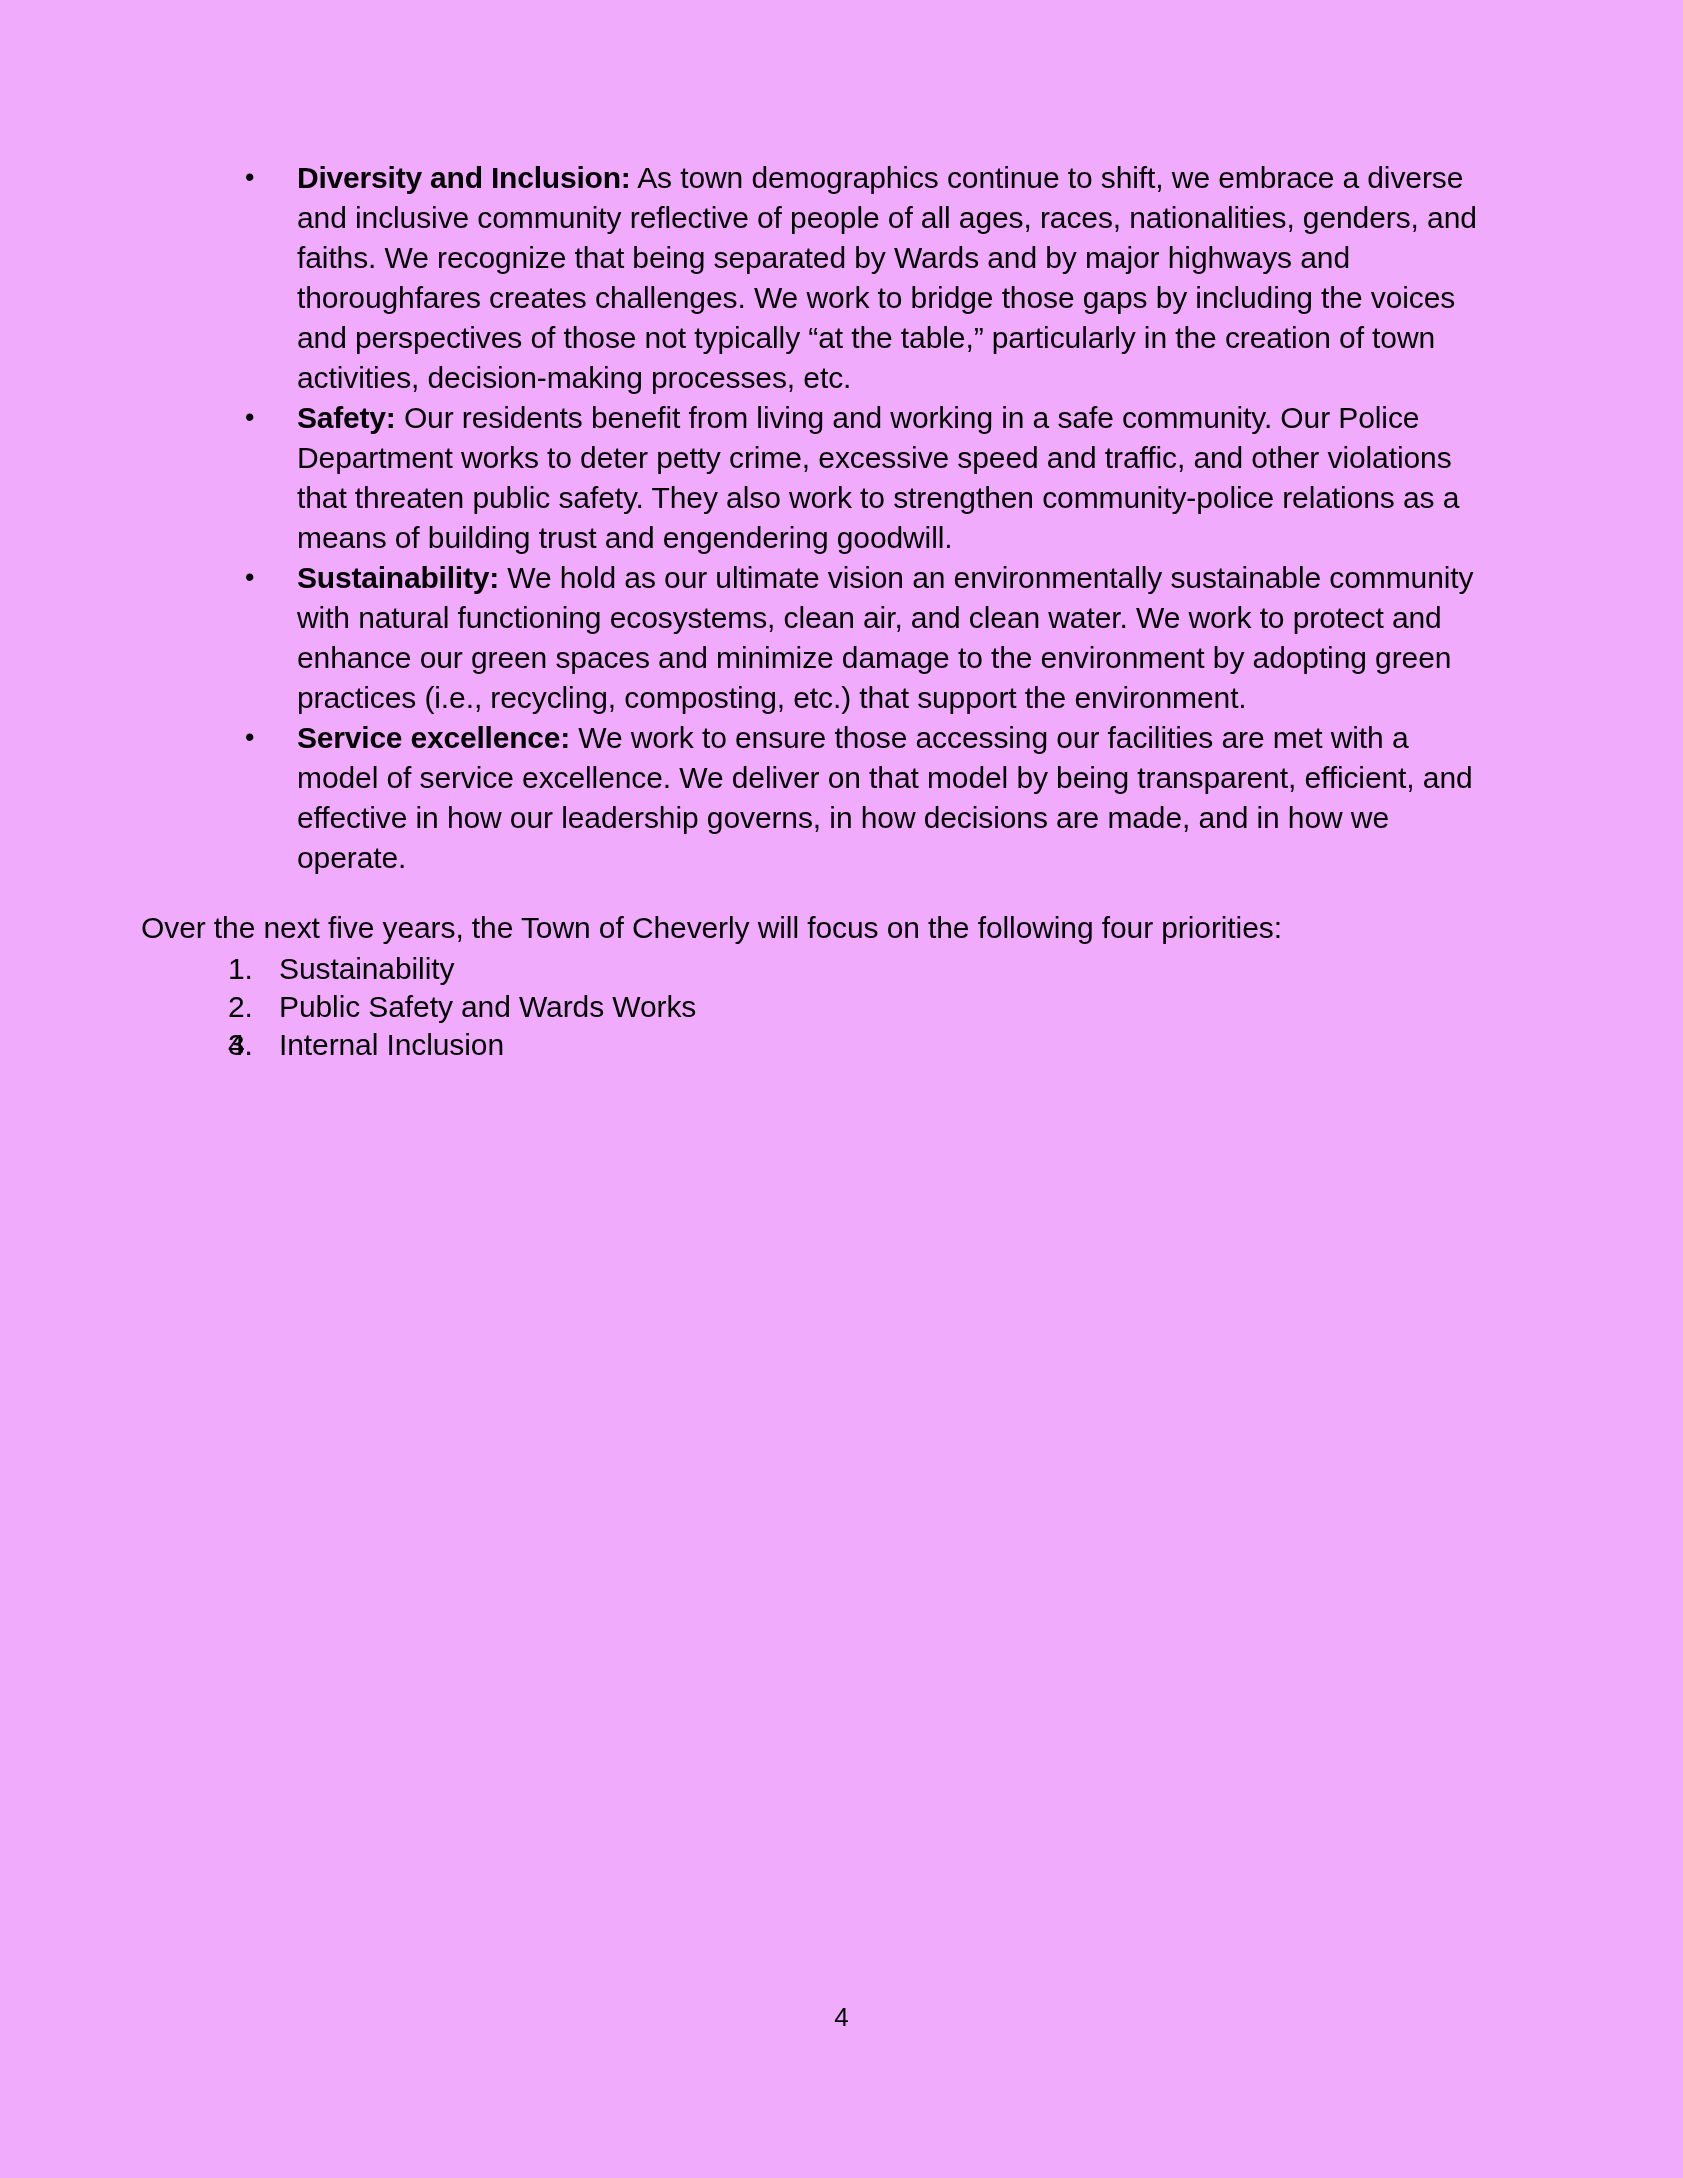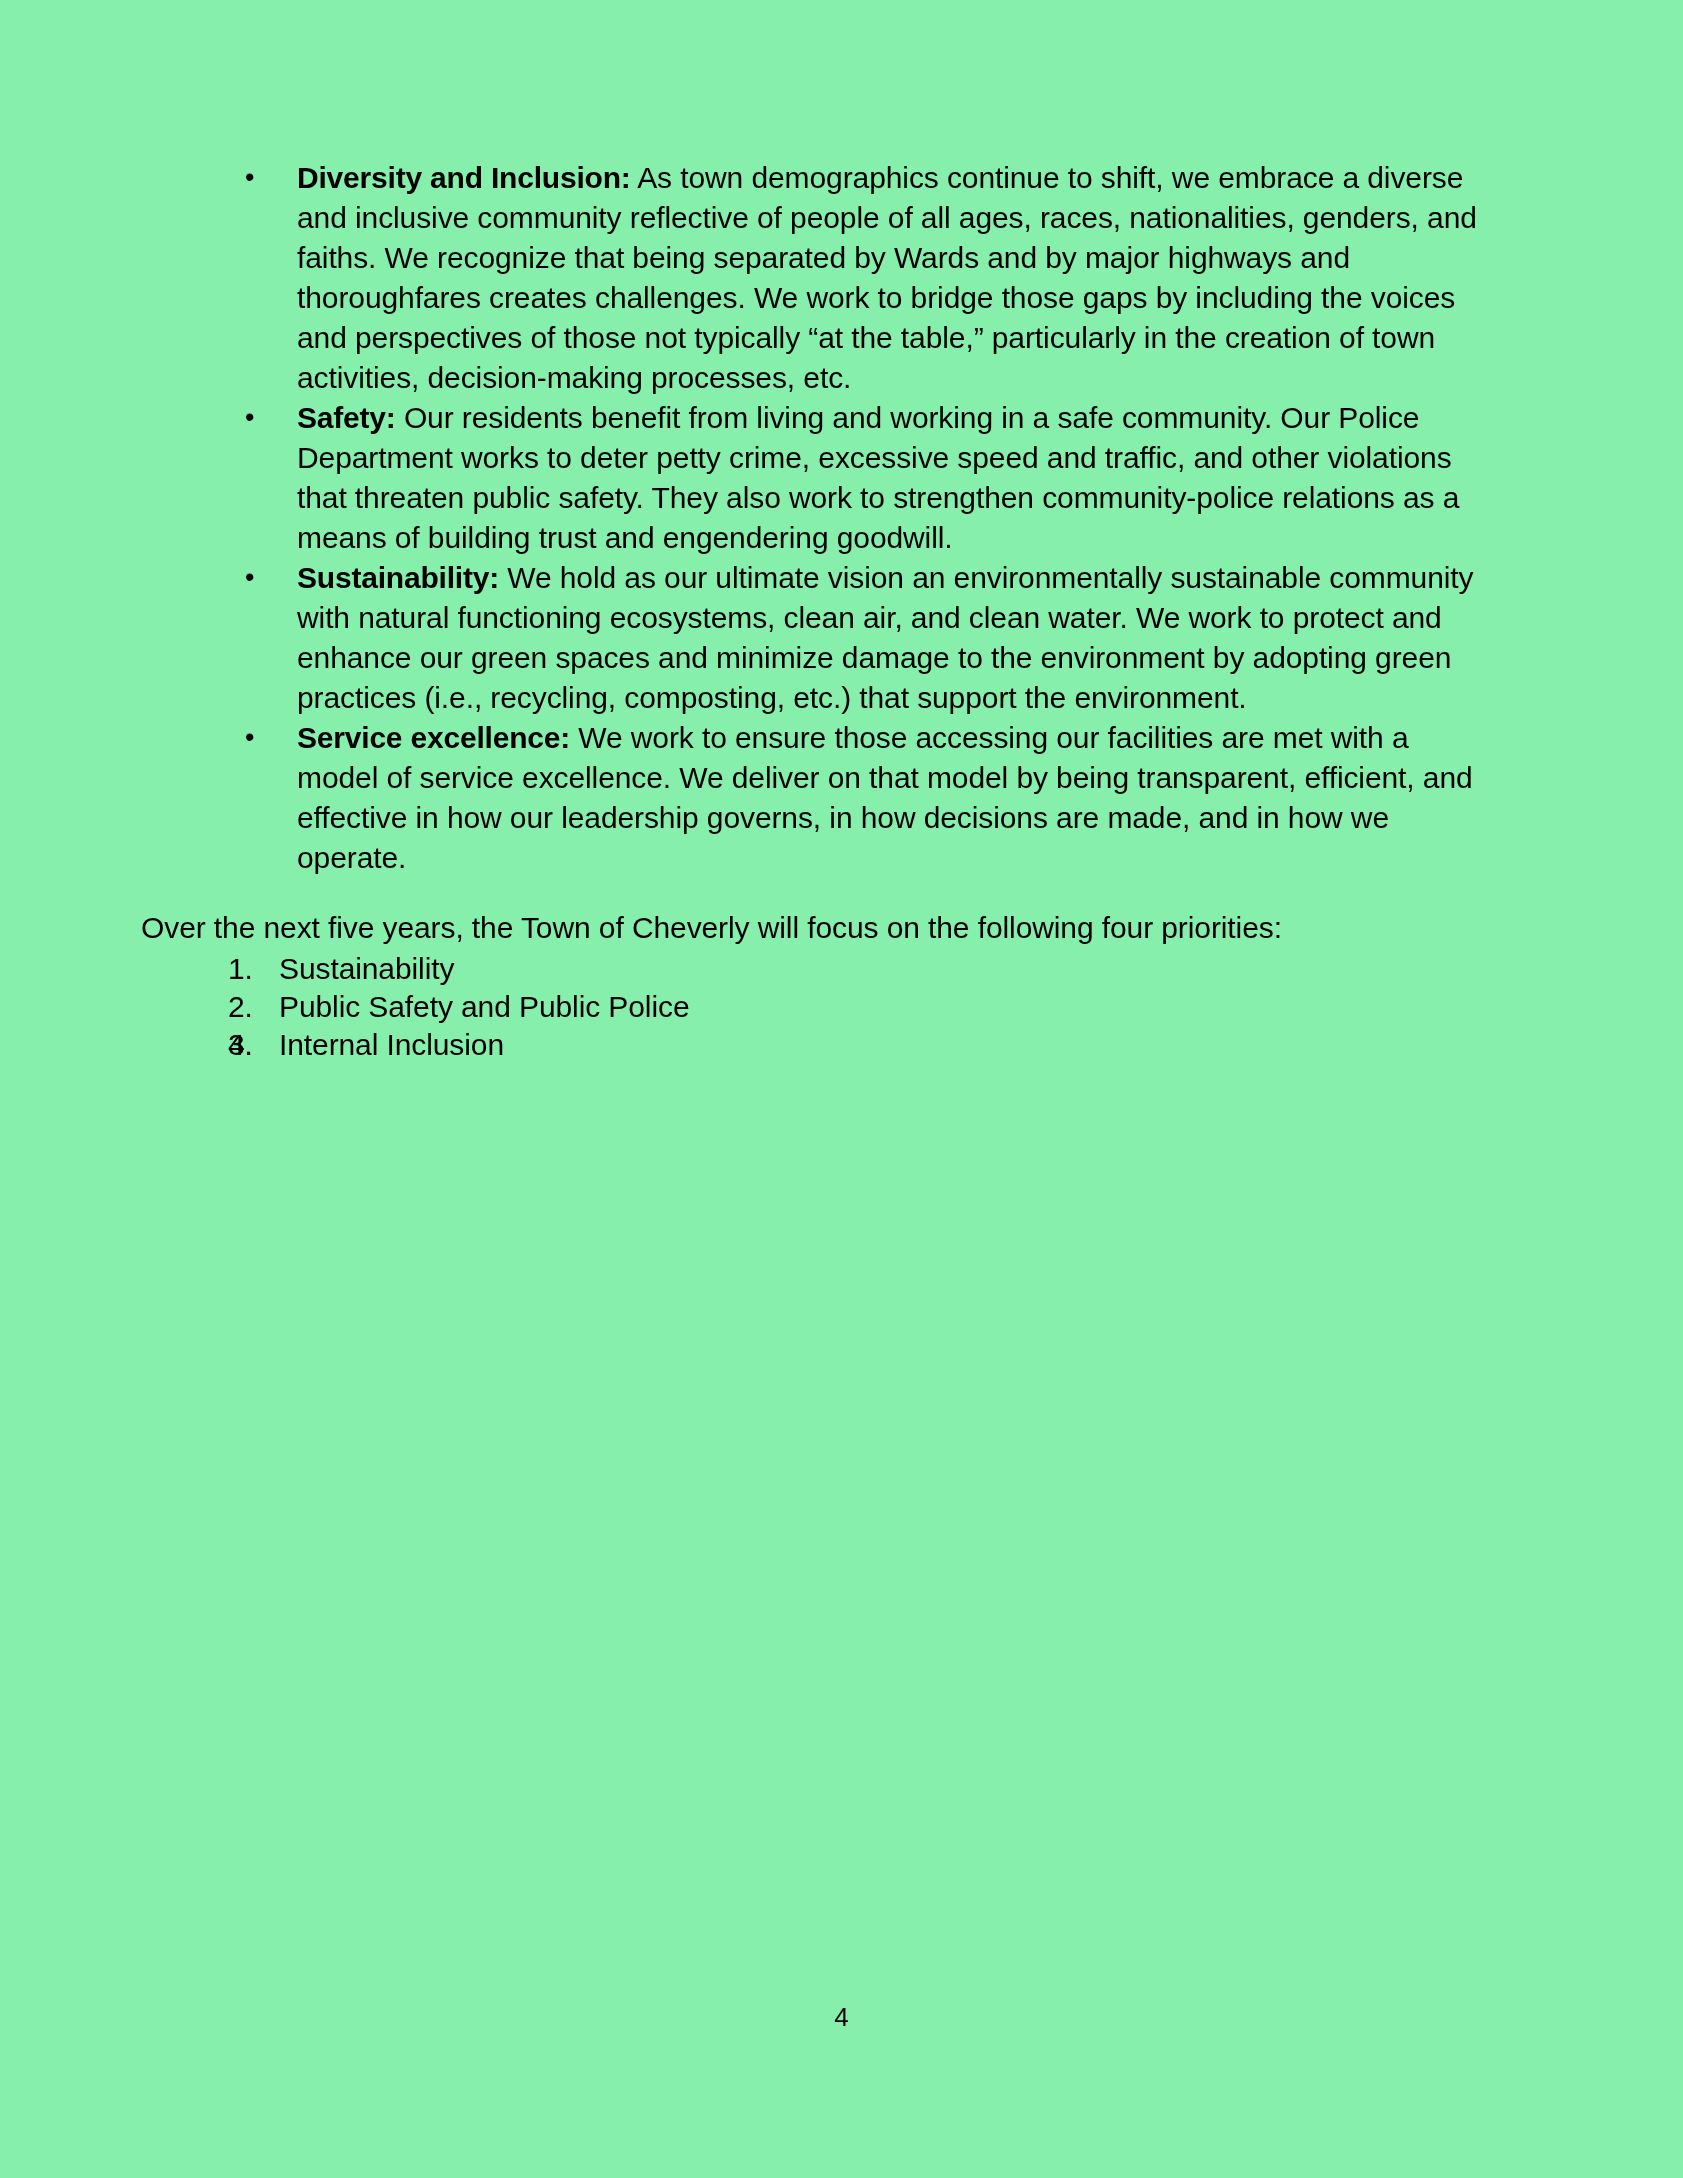--- a/index.html
+++ b/index.html
@@ -4,21 +4,21 @@
 <style>
   html, body {
     margin: 0;
     padding: 0;
     background: #ffffff;
   }
   .page {
     position: relative;
     width: 1683px;
     height: 2178px;
-    background: #86efac;
+    background: #f0abfc;
     margin: 0 auto;
     overflow: hidden;
     font-family: "Liberation Sans", sans-serif;
     color: #000000;
   }
   .content {
     position: absolute;
     left: 198px;
     top: 158px;
     width: 1287px;
@@ -128,21 +128,21 @@
     </ul>
 
 
     <p class="intro">Over the next five years, the Town of Cheverly will focus on the following four priorities:</p>
 
     <ol class="priorities">
       <li>
         <span class="num">1.</span><span>Sustainability</span>
       </li>
       <li>
-        <span class="num">2.</span><span>Public Safety and Public Police</span>
+        <span class="num">2.</span><span>Public Safety and Wards Works</span>
       </li>
       <li>
         <span class="num">3.</span>
       </li>
       <li>
         <span class="num">4.</span><span>Internal Inclusion</span>
       </li>
     </ol>
 
   </div>

